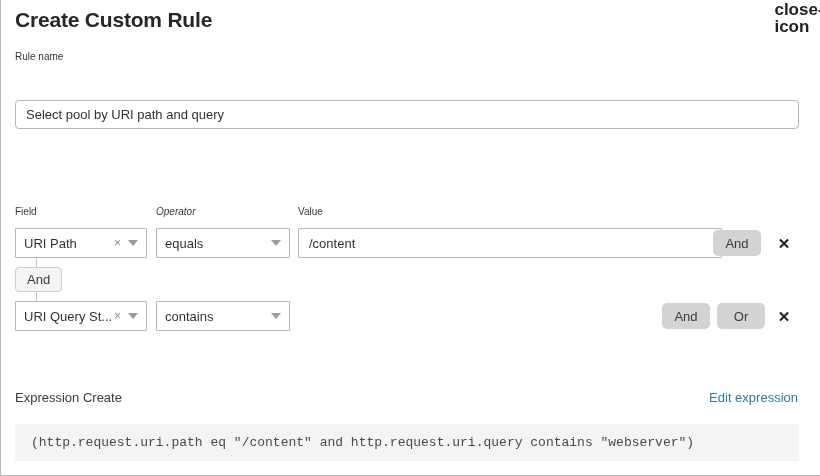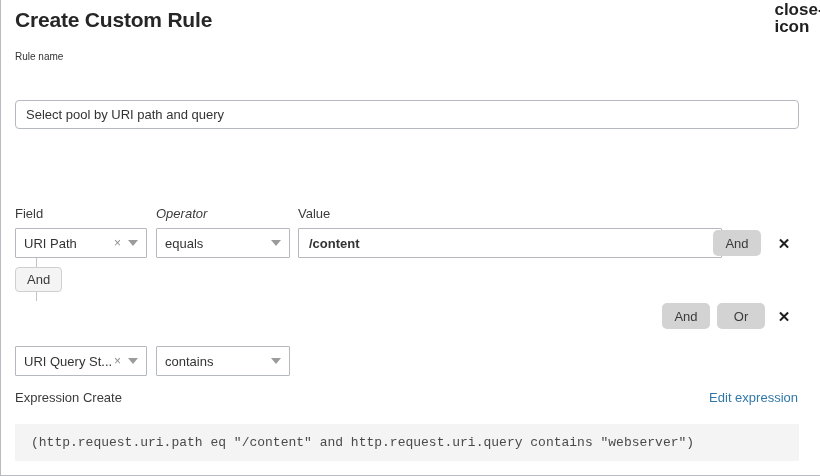--- a/index.html
+++ b/index.html
@@ -91,21 +91,21 @@
     left: 14px;
     top: 173px;
     font-size: 15px;
     font-weight: bold;
     color: #262626;
   }
 
   .col-label {
     position: absolute;
     top: 206px;
-    font-size: 13px;
+    font-size: 10px;
     color: #3b3b3b;
   }
   .col-label.field   { left: 14px; }
   .col-label.operator{ left: 155px; font-style: italic; }
   .col-label.value   { left: 297px; }
 
   
   .ctl {
     position: absolute;
     box-sizing: border-box;
@@ -137,25 +137,25 @@
     width: 0;
     height: 0;
     border-left: 5px solid transparent;
     border-right: 5px solid transparent;
     border-top: 6px solid #9b9b9b;
     margin-left: 2px;
     cursor: pointer;
   }
 
   .row1 { top: 228px; }
-  .row2 { top: 301px; margin-top: 45px; }
+  .row2 { top: 301px; }
 
   .sel-field    { left: 14px;  width: 132px; }
   .sel-operator { left: 155px; width: 134px; }
-  .inp-value1   { left: 297px; width: 424px; font-weight: bold; }
+  .inp-value1   { left: 297px; width: 424px; }
   .inp-value2   { left: 297px; width: 353px; }
 
   .inp-value1 .ctl-text, .inp-value2 .ctl-text { padding-left: 2px; }
 
   
   .logic-btn {
     position: absolute;
     box-sizing: border-box;
     height: 26px;
     min-width: 48px;

